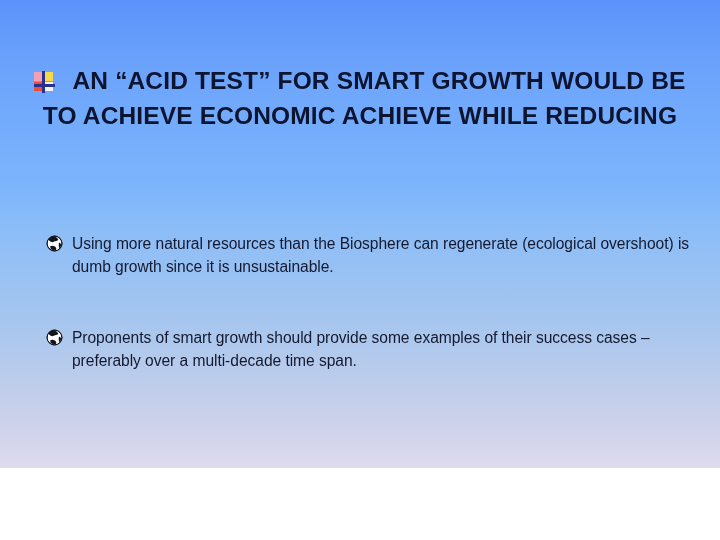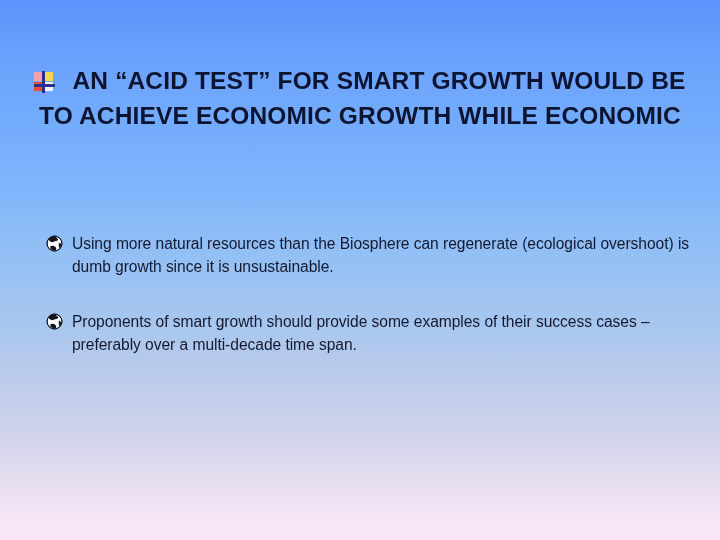--- a/index.html
+++ b/index.html
@@ -9,21 +9,21 @@
   body {
     width: 720px;
     height: 540px;
     overflow: hidden;
     font-family: "Liberation Sans", sans-serif;
   }
 
   #slide {
     position: relative;
     width: 720px;
-    height: 540px;
+    height: 468px;
     box-sizing: border-box;
     background: linear-gradient(
       to bottom,
       #5b93fb 0px,
       #6aa2fc 60px,
       #7db5fc 185px,
       #8cbdf7 230px,
       #a6c6ef 320px,
       #c0cdea 390px,
       #d3d4ec 440px,
@@ -137,40 +137,40 @@
         <span class="q q1"></span>
         <span class="q q2"></span>
         <span class="q q3"></span>
         <span class="q q4"></span>
         <span class="cross-v"></span>
         <span class="cross-h"></span>
       </span>
       <span class="title-text">AN “ACID TEST” FOR SMART GROWTH WOULD BE</span>
     </div>
 
-    <div class="title-line">TO ACHIEVE ECONOMIC GROWTH WHILE ECONOMIC</div>
+    <div class="title-line">TO ACHIEVE ECONOMIC ACHIEVE WHILE REDUCING</div>
 
 
   </div>
 
   <div class="body-block">
 
     <div class="bullet-row">
       <svg class="globe-icon" viewBox="0 0 24 24" aria-hidden="true">
         <circle cx="12" cy="12" r="10.5" fill="#ffffff" stroke="#11151f" stroke-width="1.4"></circle>
         <path d="M12 1.5 A10.5 10.5 0 0 1 12 22.5 A10.5 10.5 0 0 1 12 1.5 Z" fill="none"></path>
         <path d="M3.2 6.5 C5 4 8 2 12 1.8 C15 3 17 5 17.5 7 C16 8.5 13 8 11 9.5 C9 11 6 10 3.2 6.5 Z" fill="#11151f"></path>
         <path d="M6 16 C8 14.5 11 15 13 16.5 C14.5 17.8 15 19.5 14 21.2 C11 22.4 8 21.4 6.3 19.2 Z" fill="#11151f"></path>
         <path d="M18.5 10.5 C20 11 21.2 12.5 21.6 14 C21 16 20 17.6 18.6 18.8 C18 16.5 17.6 13 18.5 10.5 Z" fill="#11151f"></path>
         <circle cx="12" cy="12" r="10.5" fill="none" stroke="#11151f" stroke-width="1.4"></circle>
       </svg>
       <div class="bullet-text">Using more natural resources than the Biosphere can regenerate (ecological overshoot) is dumb growth since it is unsustainable.</div>
     </div>
 
-    <div class="bullet-row" style="margin-top:32px;">
+    <div class="bullet-row" style="margin-top:48px;">
       <svg class="globe-icon" viewBox="0 0 24 24" aria-hidden="true">
         <circle cx="12" cy="12" r="10.5" fill="#ffffff" stroke="#11151f" stroke-width="1.4"></circle>
         <path d="M3.2 6.5 C5 4 8 2 12 1.8 C15 3 17 5 17.5 7 C16 8.5 13 8 11 9.5 C9 11 6 10 3.2 6.5 Z" fill="#11151f"></path>
         <path d="M6 16 C8 14.5 11 15 13 16.5 C14.5 17.8 15 19.5 14 21.2 C11 22.4 8 21.4 6.3 19.2 Z" fill="#11151f"></path>
         <path d="M18.5 10.5 C20 11 21.2 12.5 21.6 14 C21 16 20 17.6 18.6 18.8 C18 16.5 17.6 13 18.5 10.5 Z" fill="#11151f"></path>
         <circle cx="12" cy="12" r="10.5" fill="none" stroke="#11151f" stroke-width="1.4"></circle>
       </svg>
       <div class="bullet-text">Proponents of smart growth should provide some examples of their success cases – preferably over a multi-decade time span.</div>
     </div>
 

